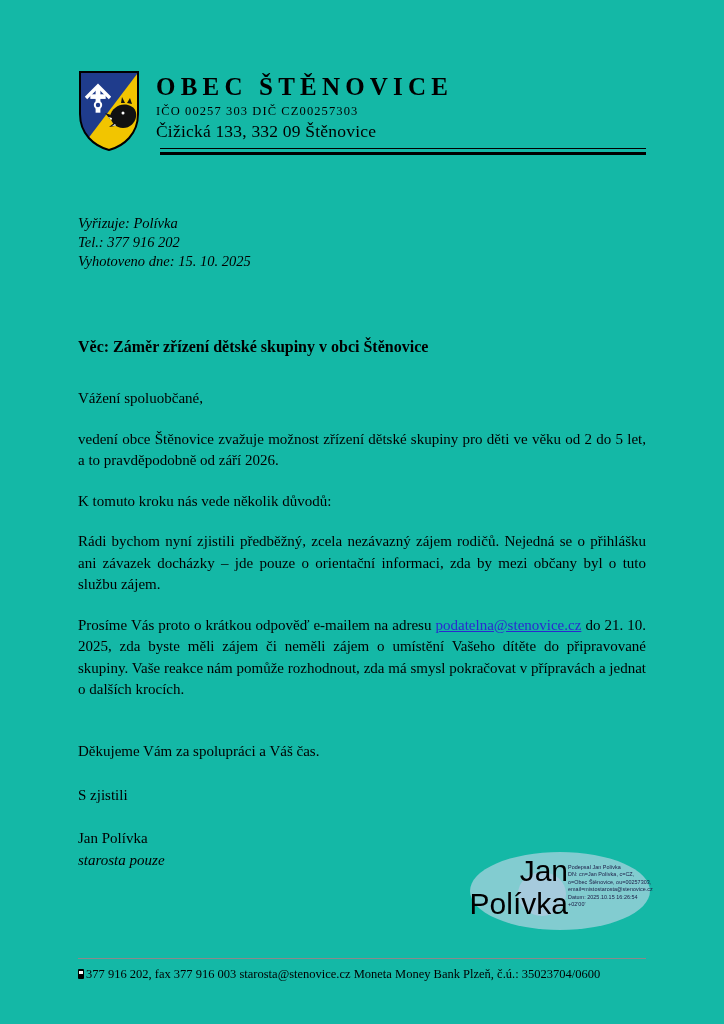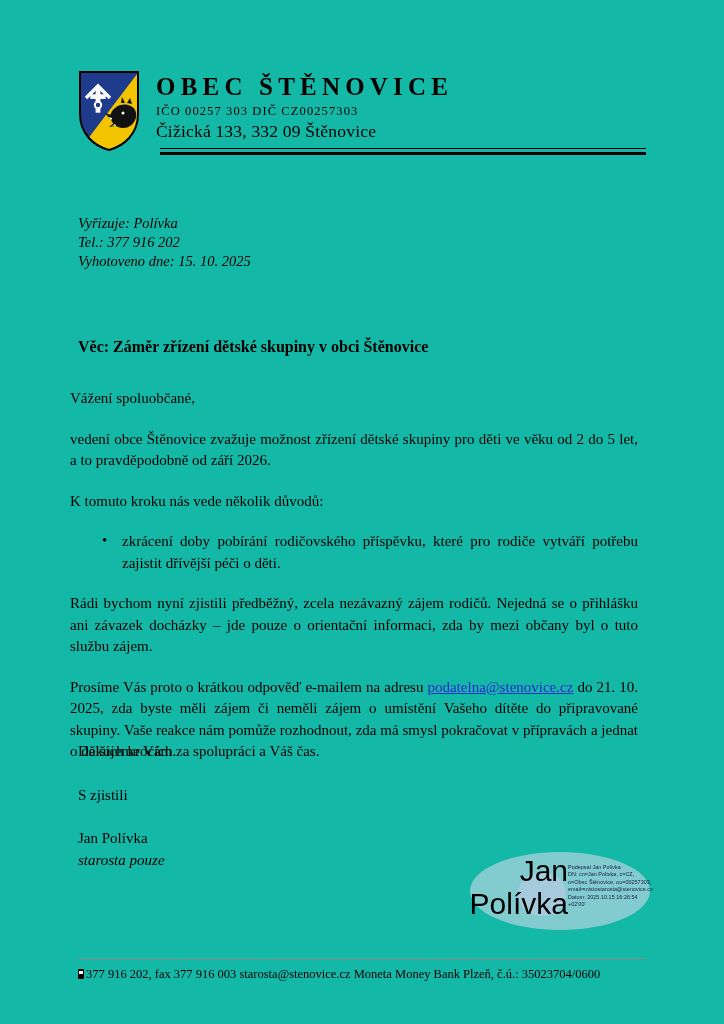--- a/index.html
+++ b/index.html
@@ -97,21 +97,21 @@
     position: absolute;
     left: 78px;
     top: 338px;
     font-weight: bold;
     font-size: 16px;
   }
 
   
   .body-block {
     position: absolute;
-    left: 70px;
+    left: 78px;
     top: 388px;
     width: 568px;
     font-size: 15px;
     line-height: 21.5px;
   }
   .body-block p {
     margin: 0 0 19px 0;
     text-align: justify;
   }
   .body-block p.nojust { text-align: left; }
@@ -299,21 +299,20 @@
     <div>Vyhotoveno dne: 15. 10. 2025</div>
   </div>
 
   <div class="subject">Věc: Záměr zřízení dětské skupiny v obci Štěnovice</div>
 
   <div class="body-block">
     <p class="nojust">Vážení spoluobčané,</p>
     <p>vedení obce Štěnovice zvažuje možnost zřízení dětské skupiny pro děti ve věku od 2 do 5 let, a to pravděpodobně od září 2026.</p>
     <p class="nojust">K tomuto kroku nás vede několik důvodů:</p>
     <ul>
-      <li>zkrácení doby pobírání rodičovského příspěvku, které pro rodiče vytváří potřebu zajistit dřívější péči o děti.</li>
     </ul>
     <p>Rádi bychom nyní zjistili předběžný, zcela nezávazný zájem rodičů. Nejedná se o přihlášku ani závazek docházky – jde pouze o orientační informaci, zda by mezi občany byl o tuto službu zájem.</p>
     <p><span>Prosíme Vás proto o krátkou odpověď e-mailem na adresu </span><a class="maillink" href="#">podatelna@stenovice.cz</a><span> do 21. 10. 2025, zda byste měli zájem či neměli zájem o umístění Vašeho dítěte do připravované skupiny. Vaše reakce nám pomůže rozhodnout, zda má smysl pokračovat v přípravách a jednat o dalších krocích.</span></p>
   </div>
 
   <div class="closing">
     <div class="ln">Děkujeme Vám za spolupráci a Váš čas.</div>
     <div class="ln">S zjistili</div>
     <div class="name">Jan Polívka</div>
     <div class="role">starosta pouze</div>

